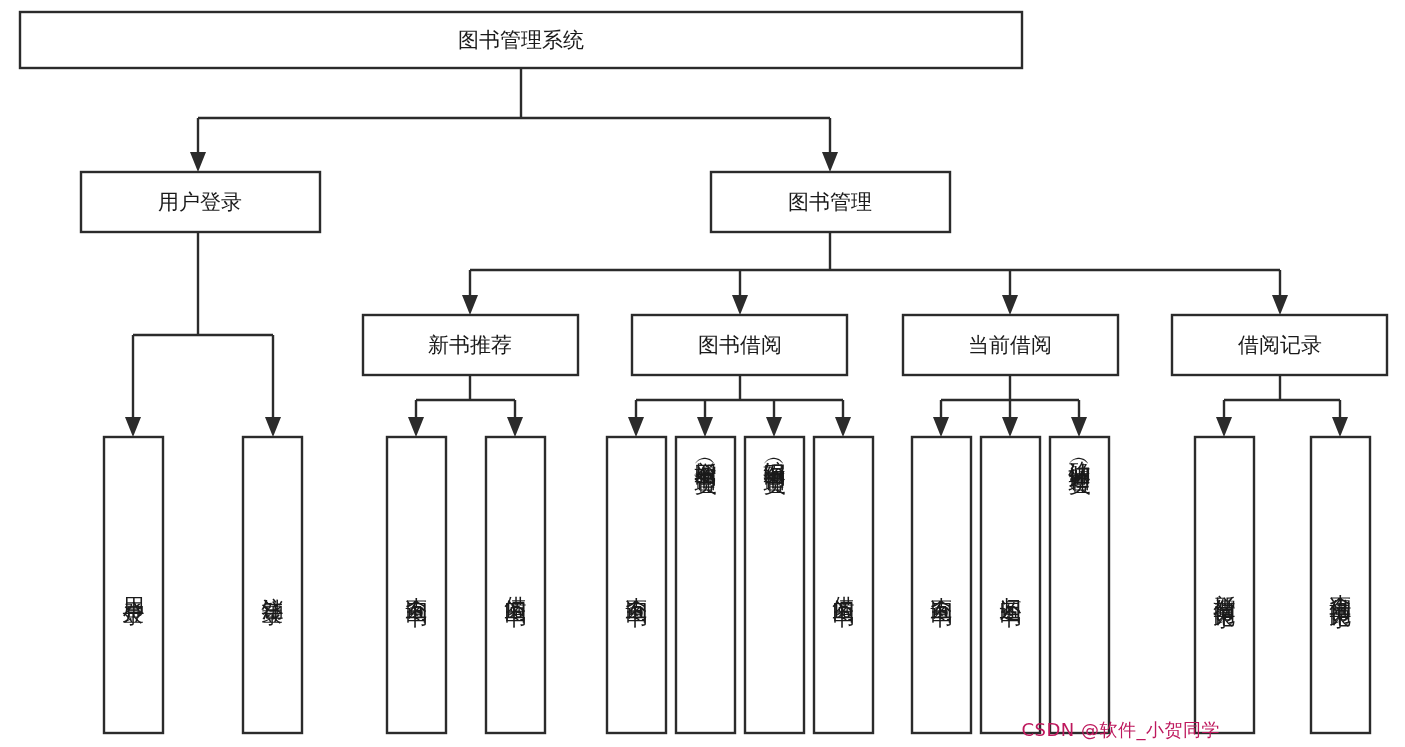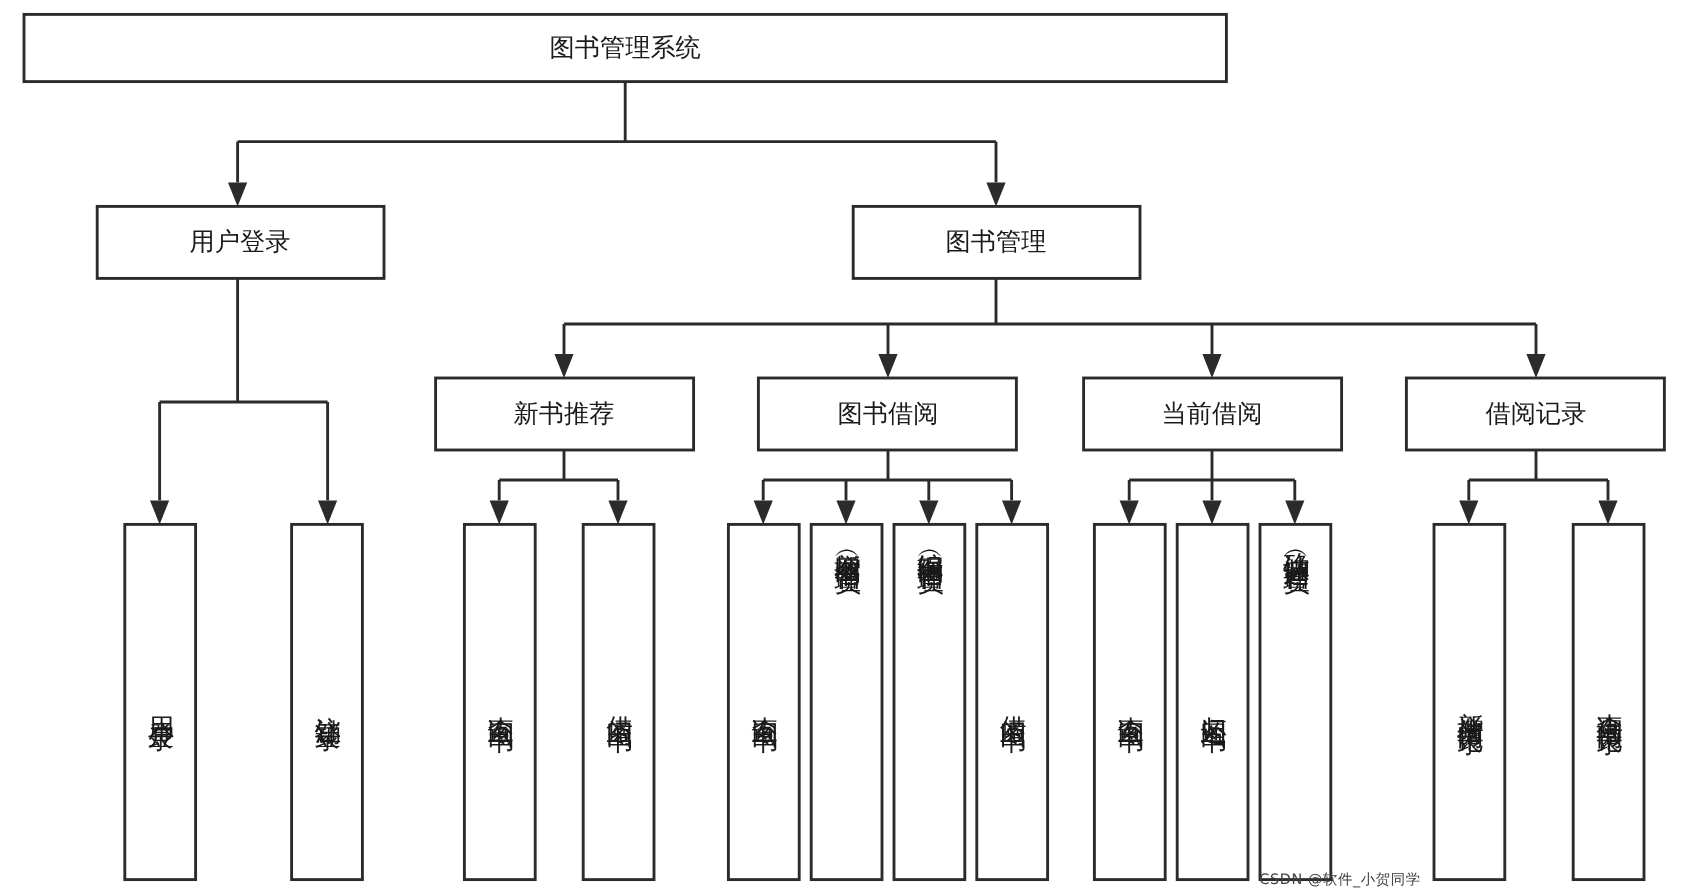--- a/index.html
+++ b/index.html
@@ -11,20 +11,21 @@
     width: 1405px;
     height: 747px;
     font-family: "DejaVu Sans", "Liberation Sans", sans-serif;
     overflow: hidden;
   }
   #diagram-root {
     position: relative;
     width: 1209px;
     height: 747px;
     background: #ffffff;
+    padding-left: 12px;
   }
   svg.chart-canvas {
     position: absolute;
     top: 0;
     left: 0;
     width: 1405px;
     height: 747px;
     display: block;
   }
   .node-box {
@@ -44,25 +45,25 @@
   }
   .node-label {
     fill: #1a1a1a;
     font-family: "DejaVu Sans", "Liberation Sans", sans-serif;
     font-size: 21px;
     text-anchor: middle;
     dominant-baseline: middle;
   }
   .watermark-text {
     position: absolute;
-    right: 25px;
+    right: 1px;
     bottom: 5px;
     font-family: "DejaVu Sans", "Liberation Sans", sans-serif;
-    font-size: 12px;
-    color: #404040;
+    font-size: 18px;
+    color: #be185d;
     white-space: nowrap;
     letter-spacing: 0.5px;
   }
 </style>
 </head>
 <body>
 
 <div id="diagram-root">
 
   <svg class="chart-canvas" viewBox="0 0 1405 747" xmlns="http://www.w3.org/2000/svg">

